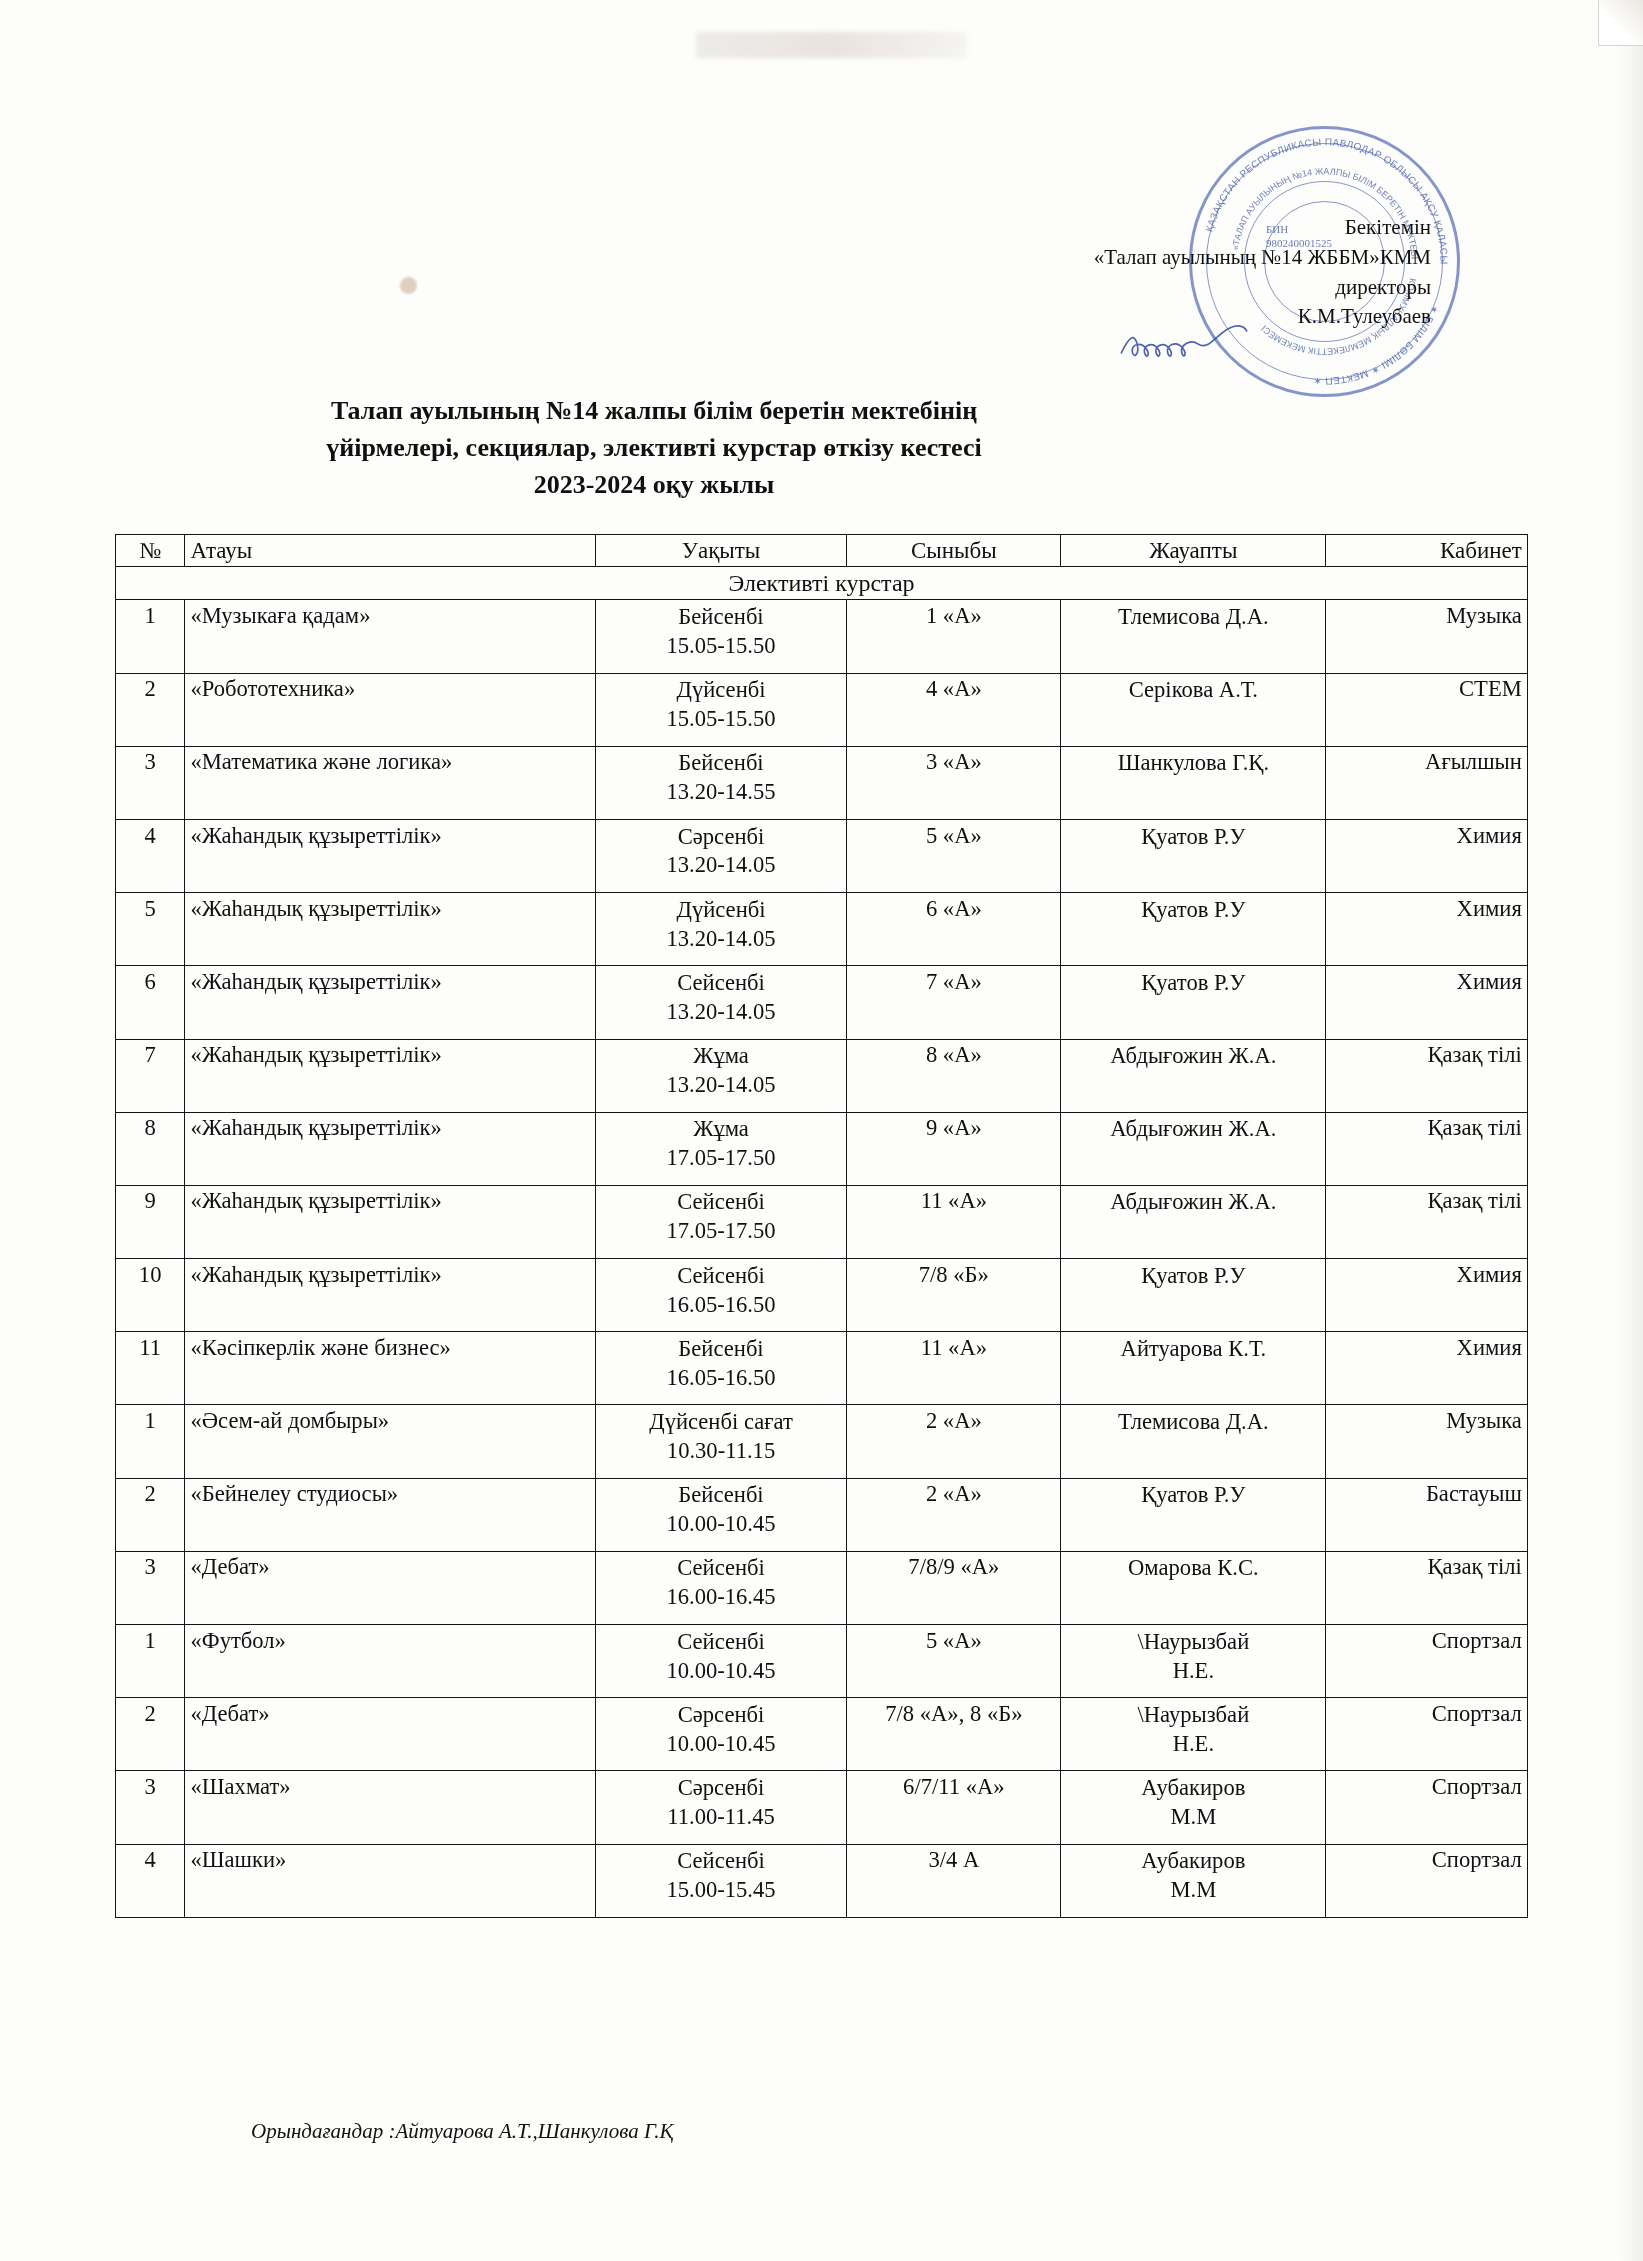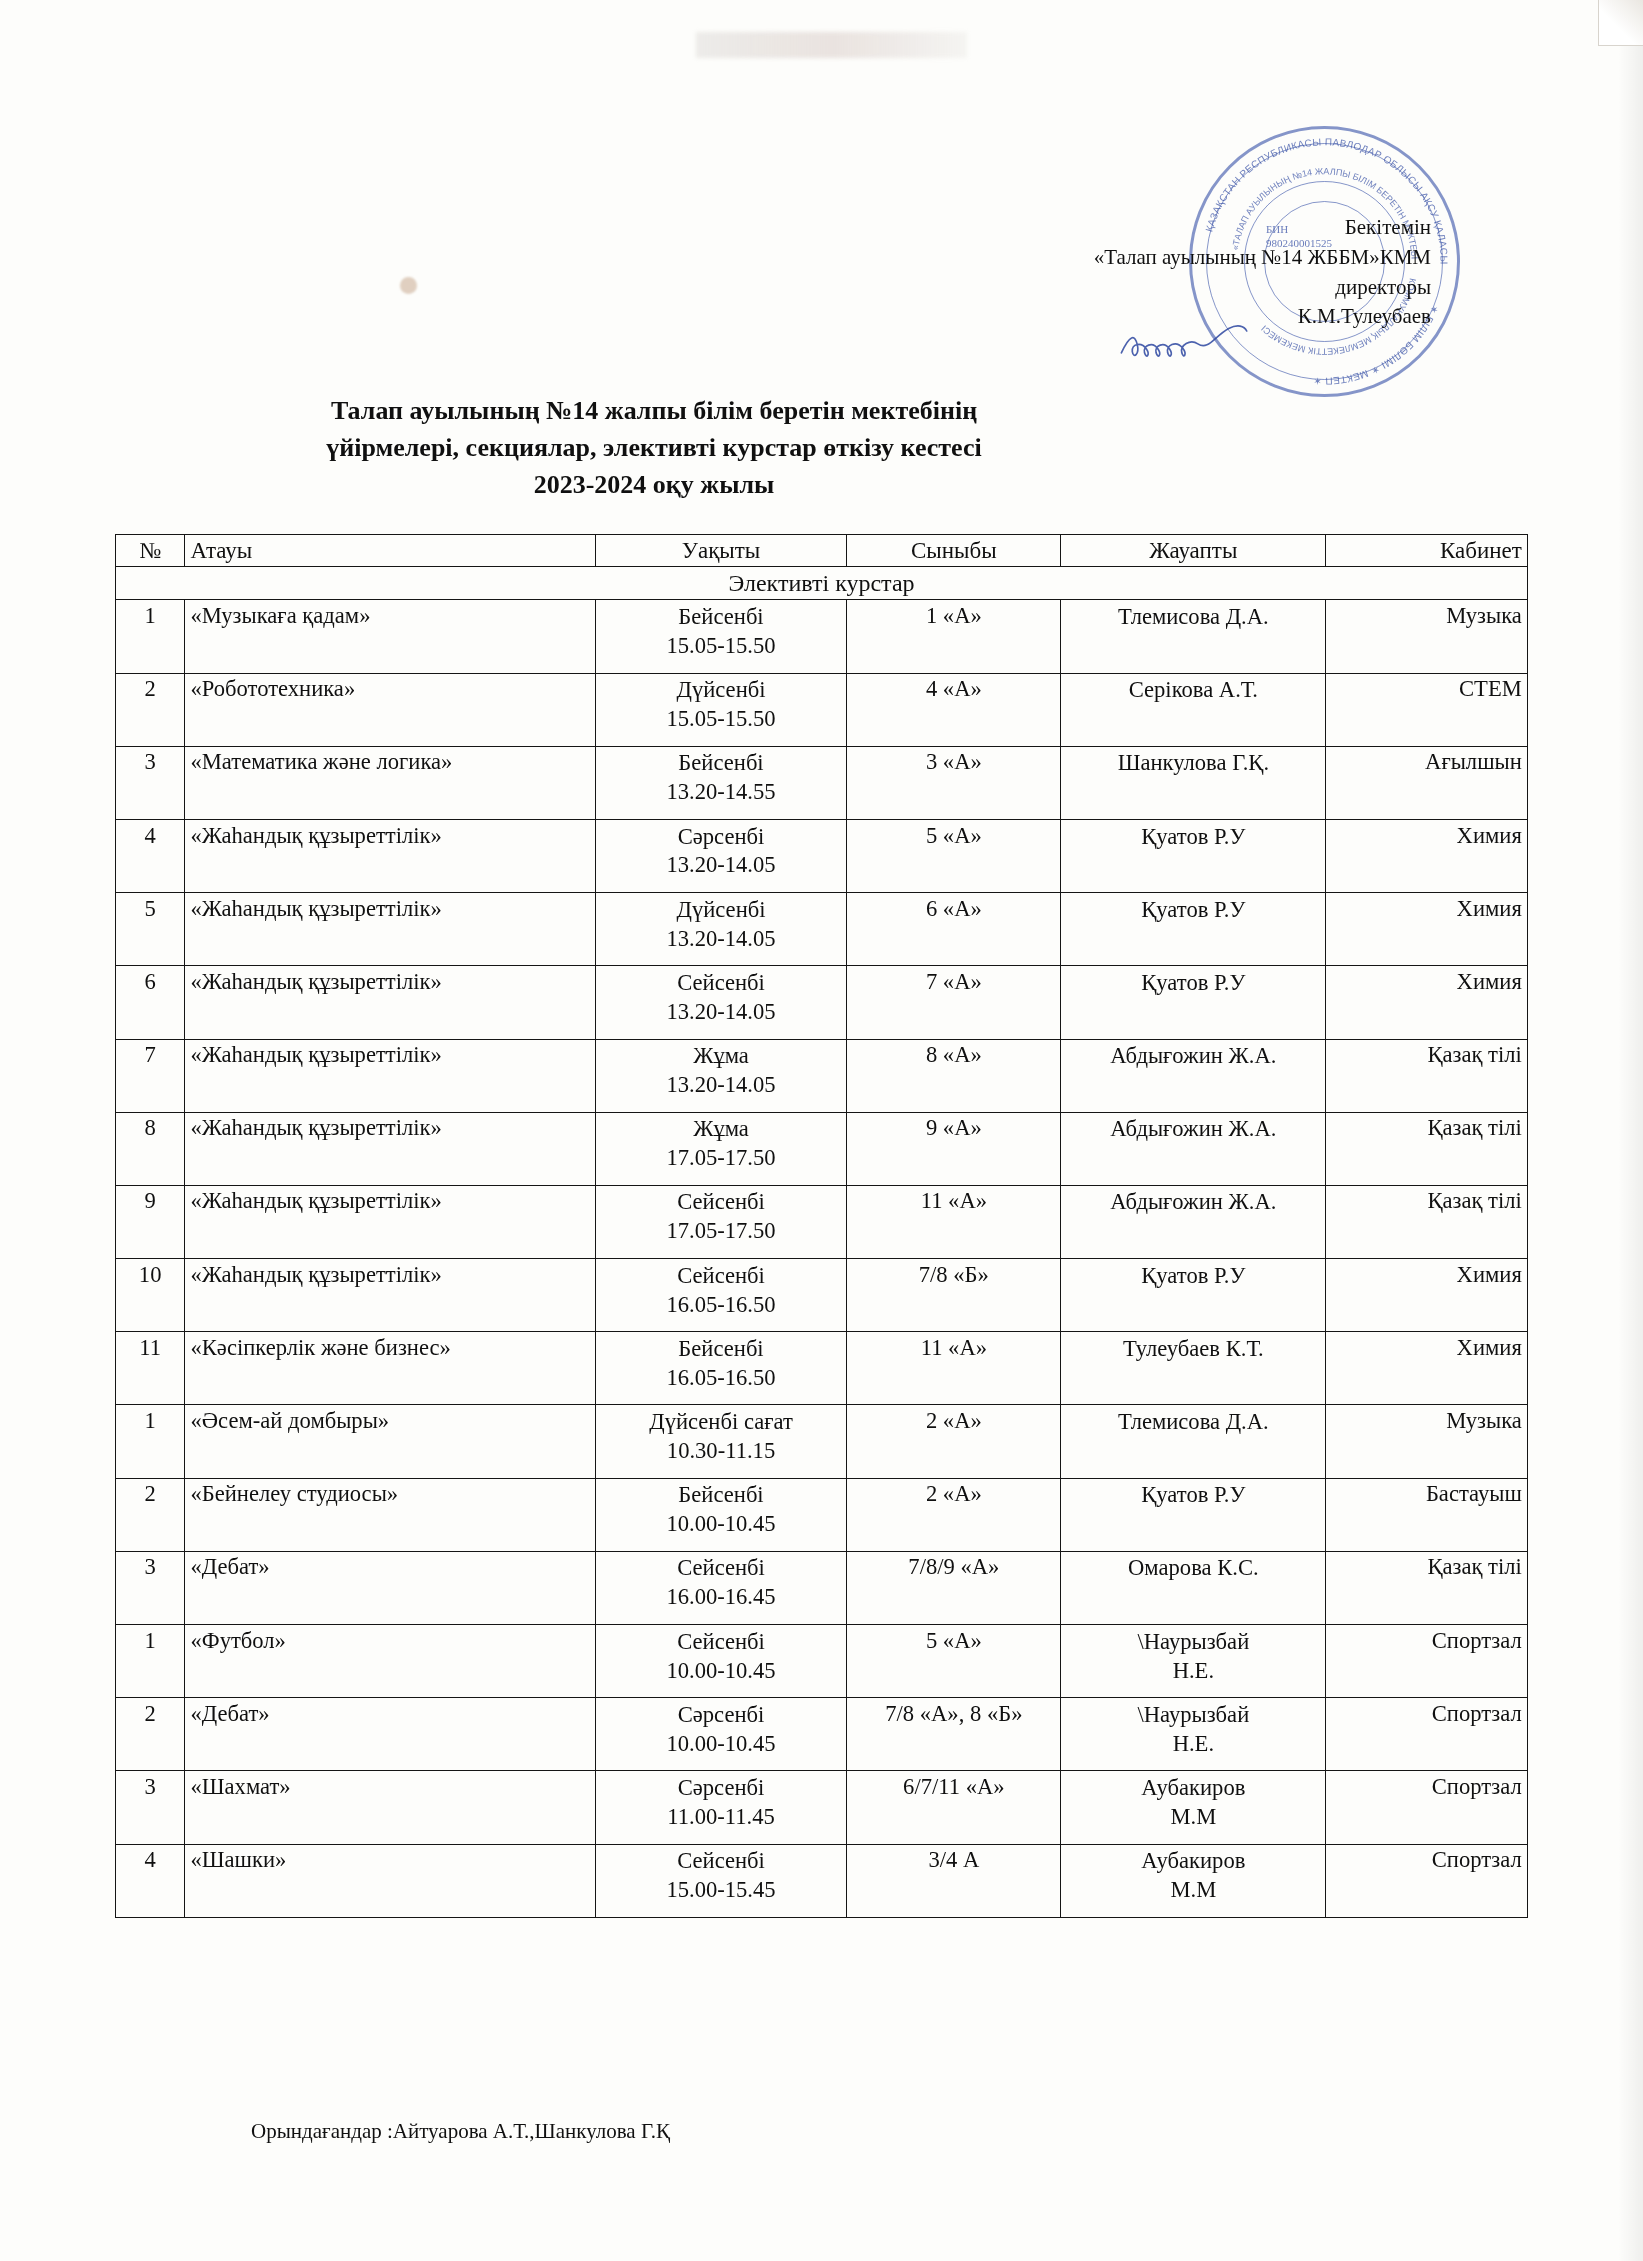--- a/index.html
+++ b/index.html
@@ -161,20 +161,21 @@
   }
   .cell-two .l2 { display: block; }
   td.tall { height: 67px; }
 
   
   .footer {
     position: absolute;
     top: 2119px;
     left: 251px;
     font-size: 21px;
+    font-style: italic;
   }
 </style>
 </head>
 <body>
 
 <div class="page">
 
   <div class="scan-smudge"></div>
   <div class="scan-smudge2"></div>
   <div class="edge-shadow"></div>
@@ -321,21 +322,21 @@
           <td class="c-time cell-two"><span>Сейсенбі</span><span class="l2">16.05-16.50</span></td>
           <td class="c-class">7/8 «Б»</td>
           <td class="c-resp cell-two"><span>Қуатов Р.У</span></td>
           <td class="c-room">Химия</td>
         </tr>
         <tr>
           <td class="c-num tall">11</td>
           <td class="c-name">«Кәсіпкерлік және бизнес»</td>
           <td class="c-time cell-two"><span>Бейсенбі</span><span class="l2">16.05-16.50</span></td>
           <td class="c-class">11 «А»</td>
-          <td class="c-resp cell-two"><span>Тулеубаев  К.Т.</span></td>
+          <td class="c-resp cell-two"><span>Айтуарова  К.Т.</span></td>
           <td class="c-room">Химия</td>
         </tr>
         <tr>
           <td class="c-num tall">1</td>
           <td class="c-name">«Әсем-ай домбыры»</td>
           <td class="c-time cell-two"><span>Дүйсенбі сағат</span><span class="l2">10.30-11.15</span></td>
           <td class="c-class">2 «А»</td>
           <td class="c-resp cell-two"><span>Тлемисова Д.А.</span></td>
           <td class="c-room">Музыка</td>
         </tr>

